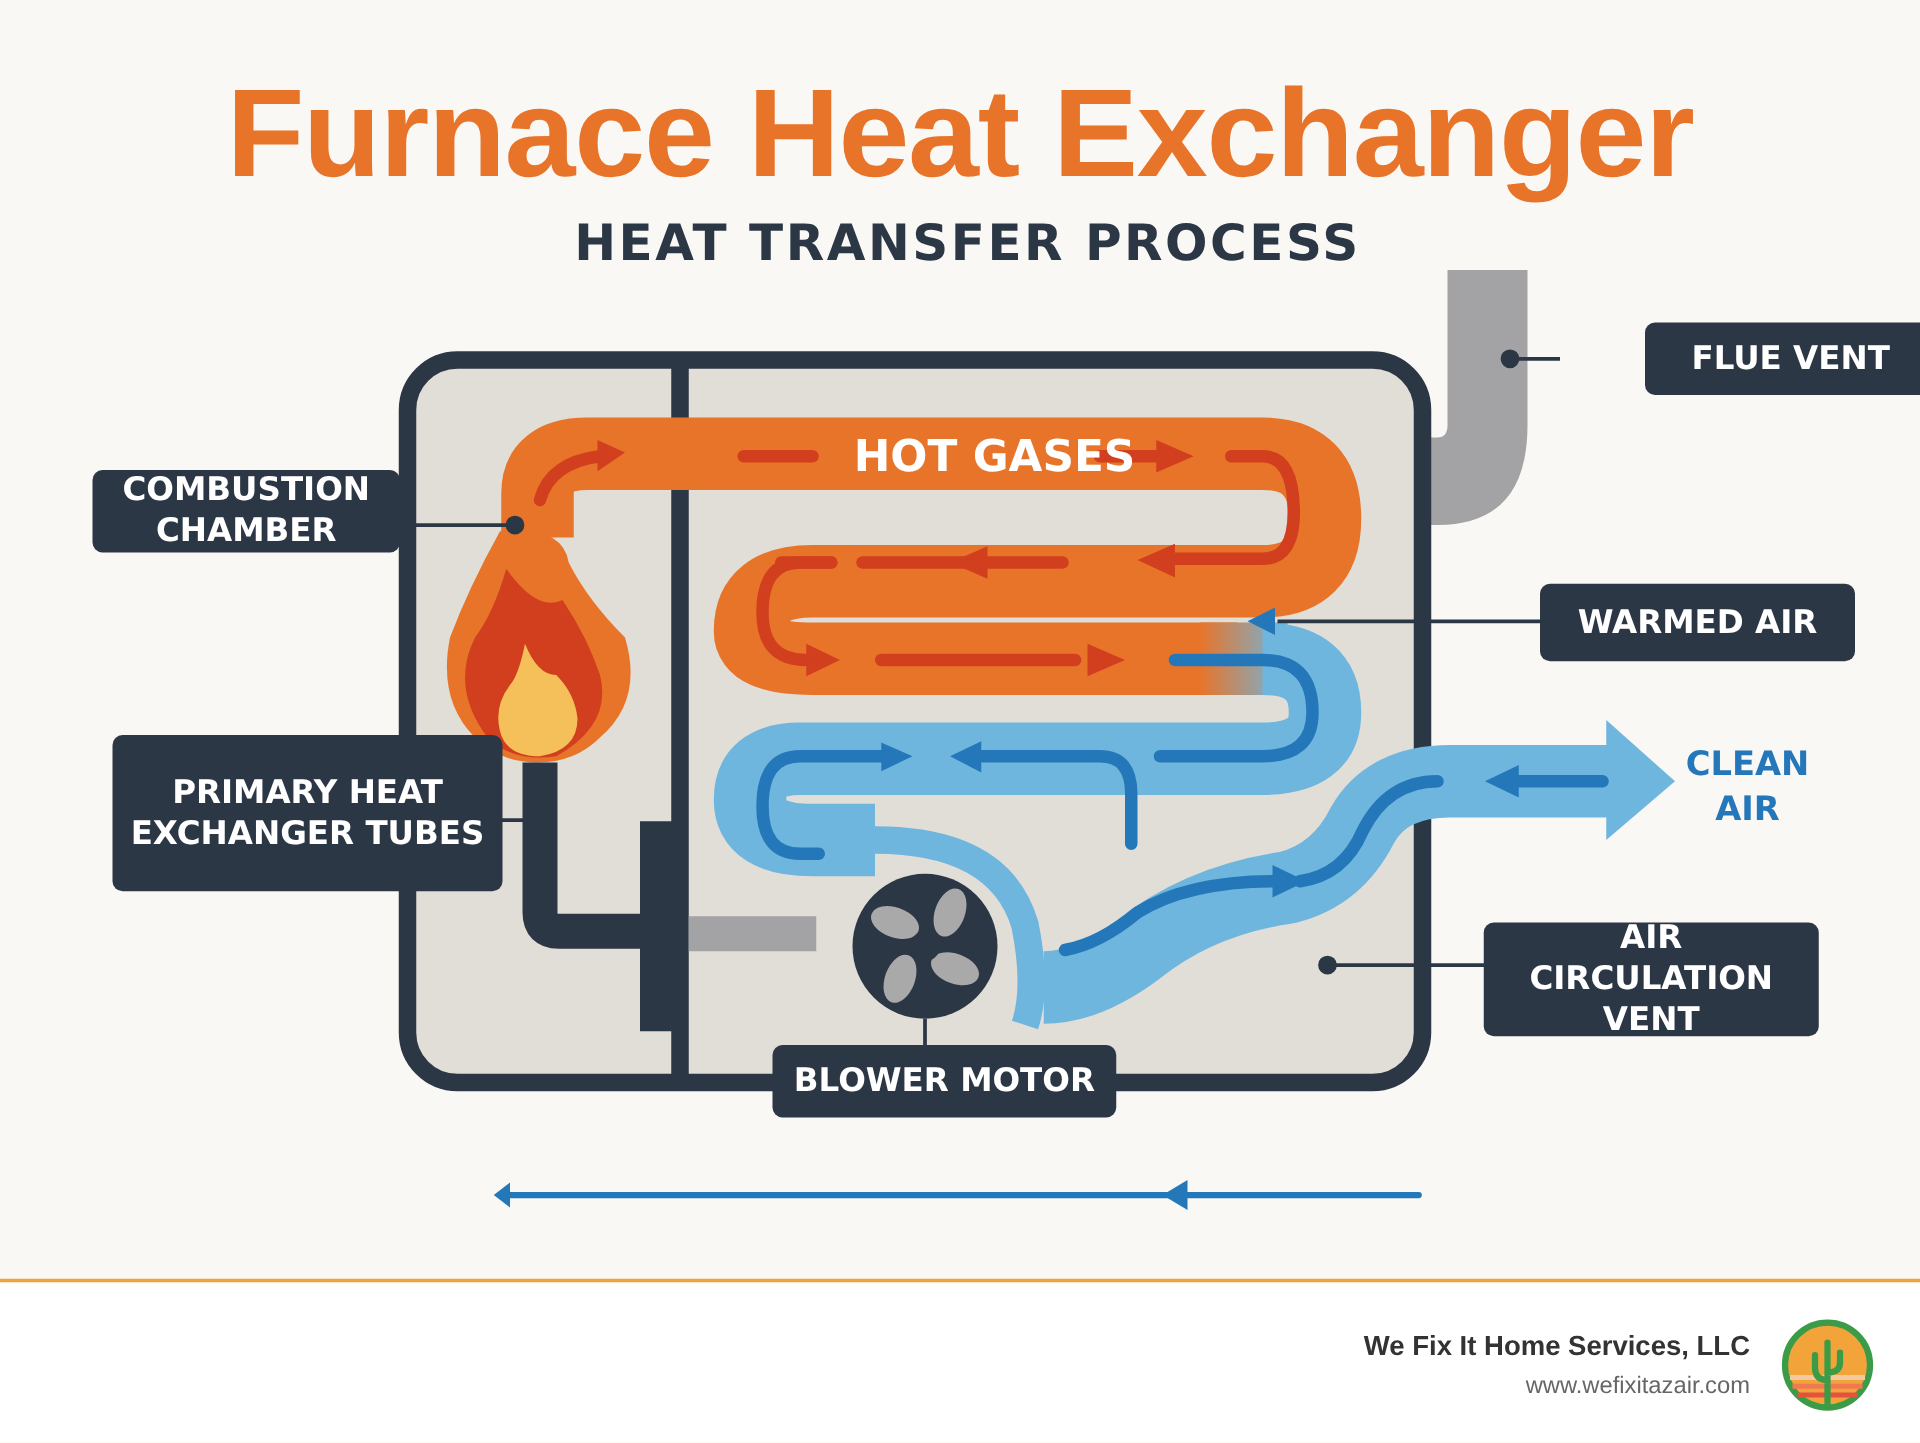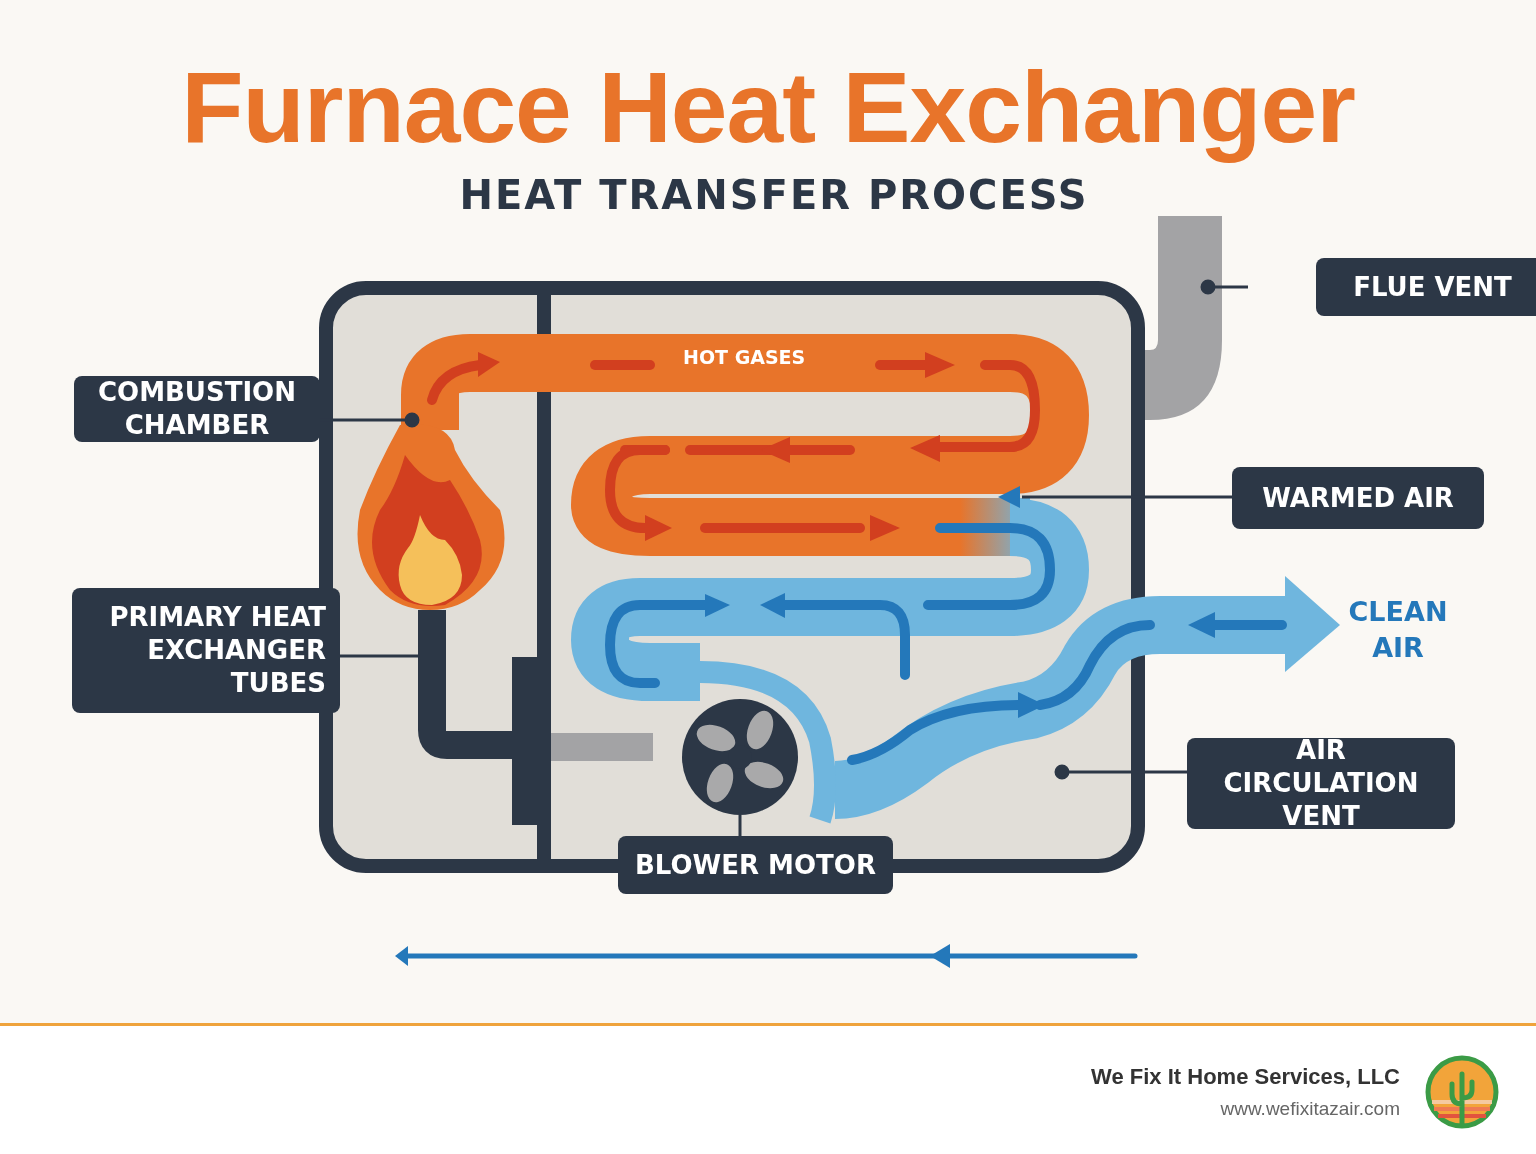--- a/index.html
+++ b/index.html
@@ -2,21 +2,21 @@
 <html><head>
 <meta charset="utf-8">
 <style>
   html,body{margin:0;padding:0;}
   body{width:1536px;height:1154px;background:#faf8f4;position:relative;overflow:hidden;font-family:"DejaVu Sans","Liberation Sans",sans-serif;}
   .title{position:absolute;left:0;top:52px;width:1536px;text-align:center;color:#e8742a;font-family:"Liberation Sans",sans-serif;font-weight:bold;font-size:100px;letter-spacing:-1px;line-height:110px;transform:scaleX(1.02);}
   .subtitle{position:absolute;left:0;top:172px;width:1500px;text-align:center;color:#2c3746;font-family:"DejaVu Sans",sans-serif;font-weight:bold;font-size:40px;letter-spacing:2px;margin-left:24px;}
   svg.diagram{position:absolute;left:0;top:0;}
   .label{position:absolute;background:#2c3746;color:#fff;border-radius:8px;font-family:"DejaVu Sans",sans-serif;font-weight:bold;font-size:26px;text-align:center;display:flex;align-items:center;justify-content:center;line-height:33px;box-sizing:border-box;}
   .clean-air{position:absolute;color:#2478ba;font-weight:bold;font-size:27px;text-align:center;line-height:36px;}
-  .hot-gases{position:absolute;color:#fff;font-weight:bold;font-size:19px;}
+  .hot-gases{position:absolute;color:#fff;font-weight:bold;font-size:35px;}
   .footer-line{position:absolute;left:0;top:1023px;width:1536px;height:3px;background:#efa33c;}
   .footer{position:absolute;left:0;top:1026px;width:1536px;height:128px;background:#fff;}
   .company{position:absolute;right:136px;top:1064px;font-family:"Liberation Sans",sans-serif;font-weight:bold;font-size:22px;color:#333;margin-left:48px;}
   .url{position:absolute;right:136px;top:1098px;font-family:"Liberation Sans",sans-serif;font-size:19px;color:#666;}
   .logo{position:absolute;left:1424px;top:1054px;width:76px;height:76px;}
 </style>
 </head>
 <body>
 
 <div class="title">Furnace Heat Exchanger</div>
@@ -121,21 +121,21 @@
   <g>
     <line x1="405" y1="956" x2="1135" y2="956" stroke="#2478ba" stroke-width="5" stroke-linecap="round"></line>
     <polygon points="395,956 408,946 408,966" fill="#2478ba"></polygon>
     <polygon points="930,956 950,944 950,968" fill="#2478ba"></polygon>
   </g>
 </svg>
 
 <div class="hot-gases" style="left:683px;top:346px;">HOT GASES</div>
 
 <div class="label" style="left:74px;top:376px;width:246px;height:66px;">COMBUSTION CHAMBER</div>
-<div class="label" style="left:72px;top:588px;width:268px;height:125px;padding:0 14px;text-align:right;">PRIMARY HEAT EXCHANGER TUBES</div>
+<div class="label" style="left:90px;top:588px;width:312px;height:125px;padding:0 14px;">PRIMARY HEAT EXCHANGER TUBES</div>
 <div class="label" style="left:1316px;top:258px;width:233px;height:58px;">FLUE VENT</div>
 <div class="label" style="left:1232px;top:467px;width:252px;height:62px;">WARMED AIR</div>
 <div class="label" style="left:1187px;top:738px;width:268px;height:91px;padding:0 16px;">AIR CIRCULATION VENT</div>
 <div class="label" style="left:618px;top:836px;width:275px;height:58px;">BLOWER MOTOR</div>
 
 <div class="clean-air" style="left:1340px;top:594px;width:116px;">
   <div>CLEAN</div>
   <div>AIR</div>
 </div>
 

